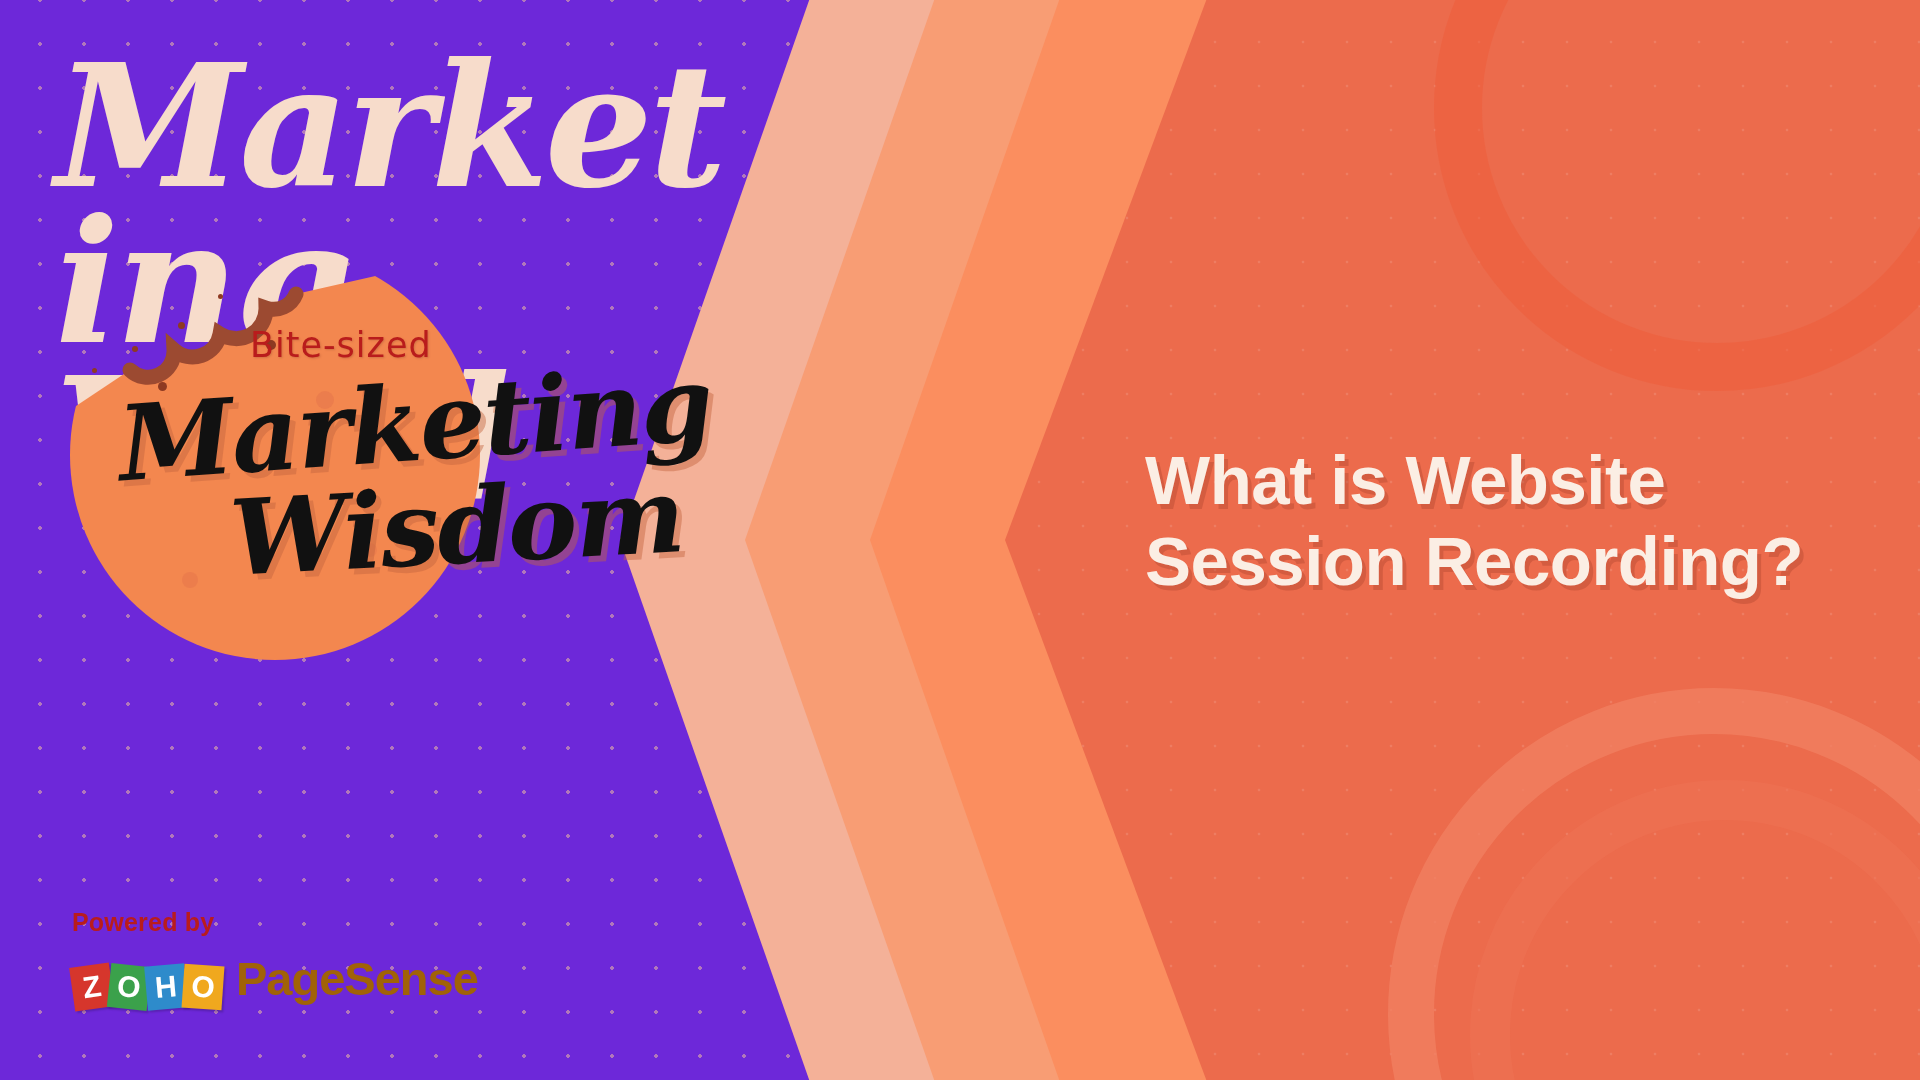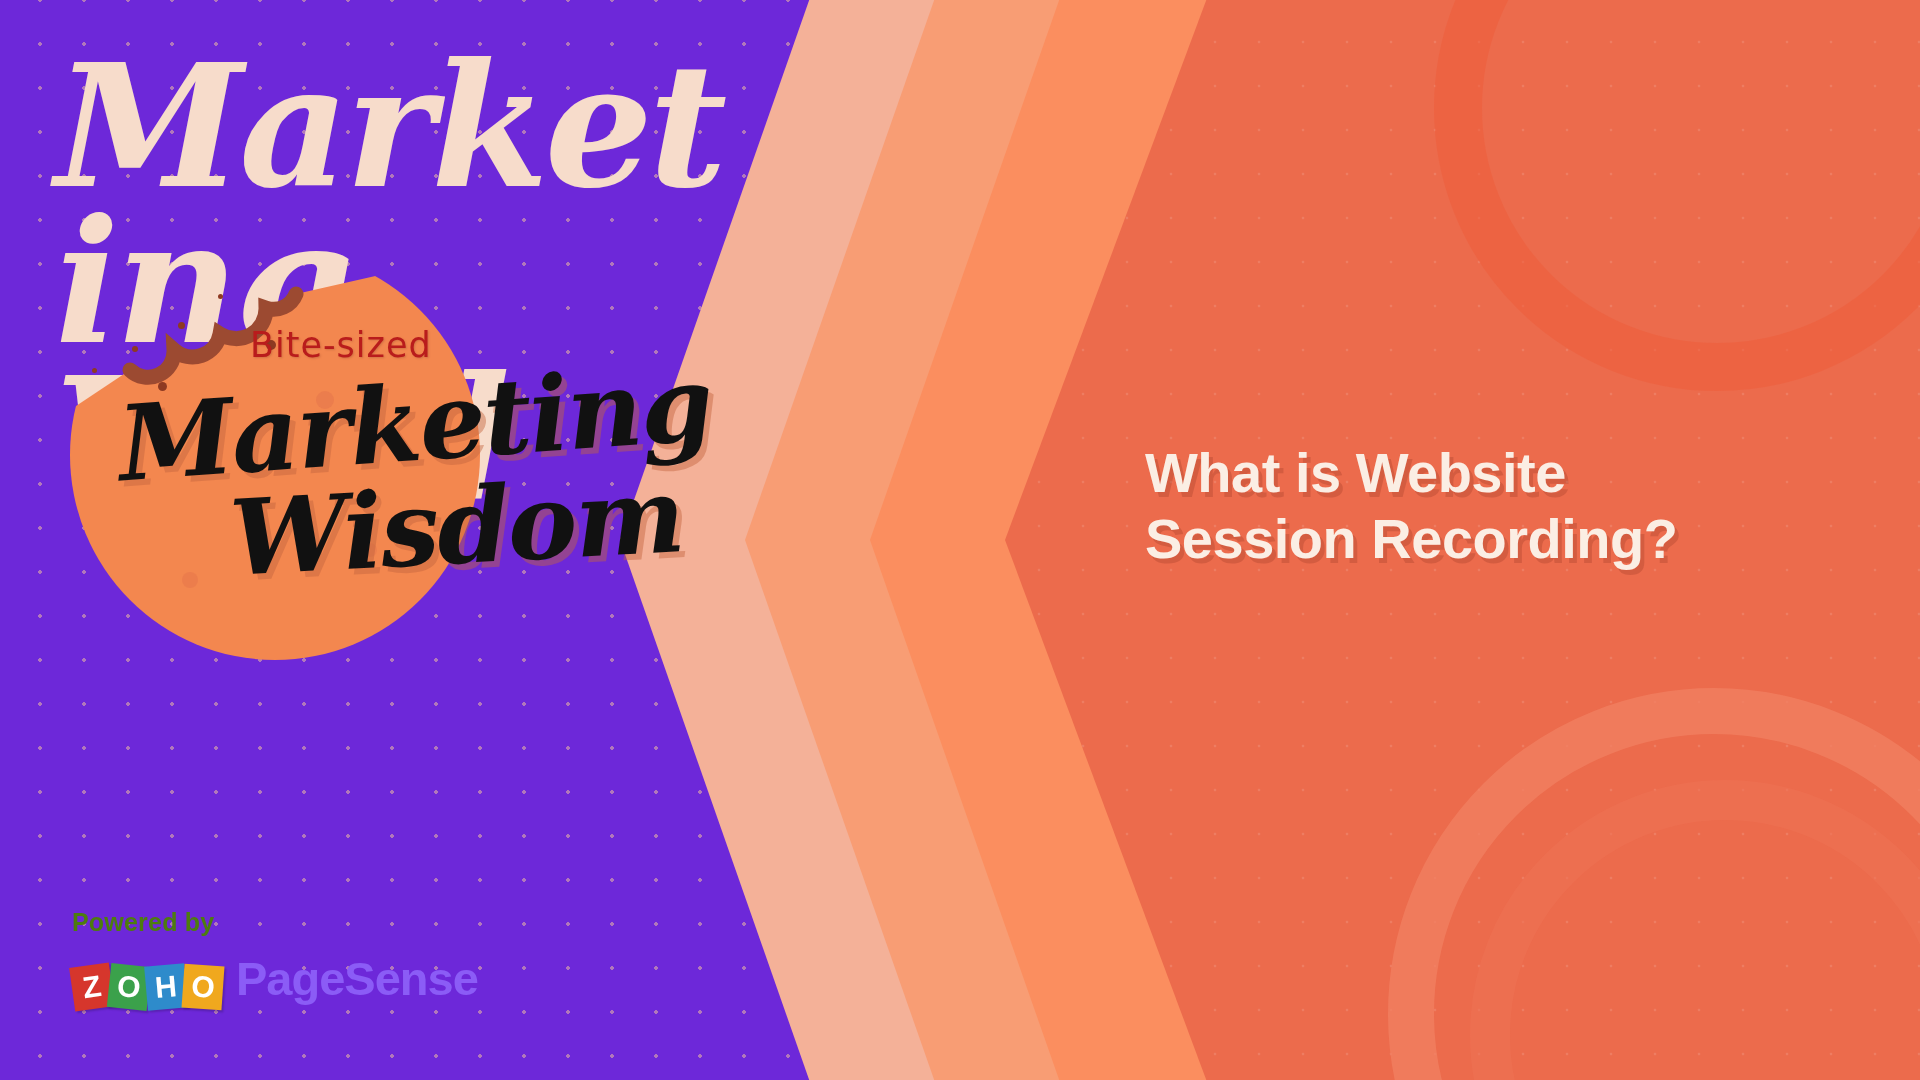--- a/index.html
+++ b/index.html
@@ -70,21 +70,21 @@
     width:430px;height:430px;right:-60px;bottom:-210px;
     border:40px solid #EE7154;opacity:.6;
   }
 
   
   .title{
     position:absolute;left:1145px;top:440px;width:720px;
     color:#FBEEE4;
     font-family:"Liberation Sans",sans-serif;
     font-weight:700;
-    font-size:56px;
+    font-size:69px;
     line-height:1.18;
     letter-spacing:-0.5px;
     text-shadow:4px 5px 0 rgba(150,55,35,.28);
     white-space:pre-line;
   }
 
   
   .badge{position:absolute;left:70px;top:250px;width:420px;height:410px;}
   .cookie{
     position:absolute;left:0;top:0;width:420px;height:410px;
@@ -108,39 +108,39 @@
     font-weight:700;
     letter-spacing:-2px;
     text-shadow:5px 6px 0 rgba(196,100,62,.45);
   }
   .script-1{left:48px;top:112px;font-size:104px;transform:rotate(-4deg);}
   .script-2{left:160px;top:215px;font-size:104px;transform:rotate(-3deg);}
 
   
   .powered-wrap{position:absolute;left:72px;top:908px;}
   .powered-by{
-    color:#4d7c0f;font-size:25px;font-weight:700;
+    color:#b91c1c;font-size:25px;font-weight:700;
     letter-spacing:.2px;margin-bottom:10px;
   }
   .brand-row{display:flex;align-items:center;gap:16px;}
   .zoho-logo{display:flex;align-items:flex-end;height:62px;}
   .cube{
     position:relative;width:40px;height:44px;
     display:flex;align-items:center;justify-content:center;
     color:#fff;font-weight:700;font-size:30px;
     font-family:"Liberation Sans",sans-serif;
     margin-right:-3px;
     box-shadow:2px 2px 2px rgba(0,0,0,.18);
   }
   .cube.c1{background:#D6362C;transform:rotate(-8deg);}
   .cube.c2{background:#3BA14B;transform:rotate(6deg);}
   .cube.c3{background:#2E8BCB;transform:rotate(-5deg);}
   .cube.c4{background:#F0A81E;transform:rotate(4deg);}
   .pagesense{
-    color:#8b5cf6;font-size:47px;font-weight:700;
+    color:#a16207;font-size:47px;font-weight:700;
     letter-spacing:-1px;font-family:"Liberation Sans",sans-serif;
   }
 </style>
 </head>
 <body>
 
 <div class="stage">
 
   <div class="left-panel">
     <div class="dot-grid"></div>

